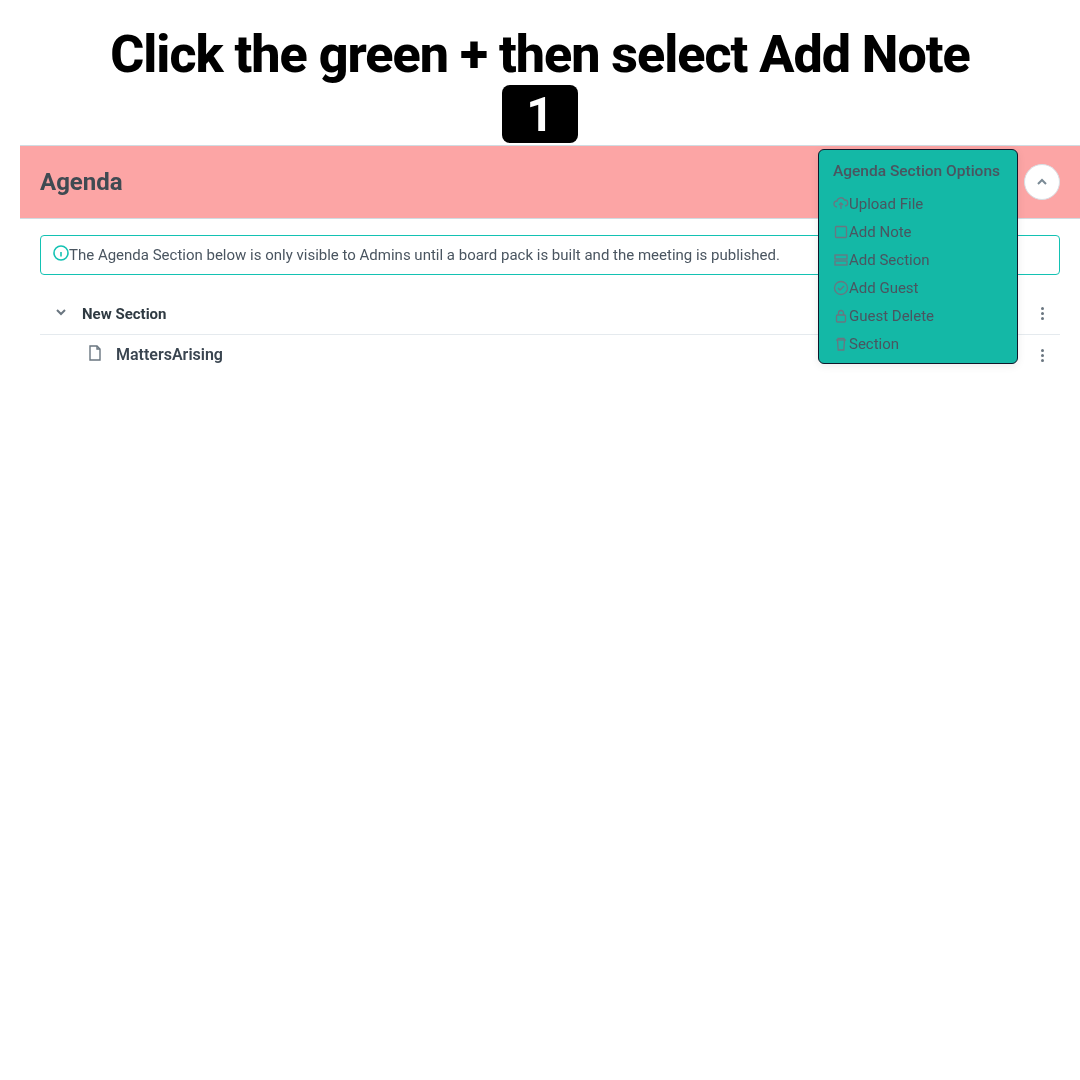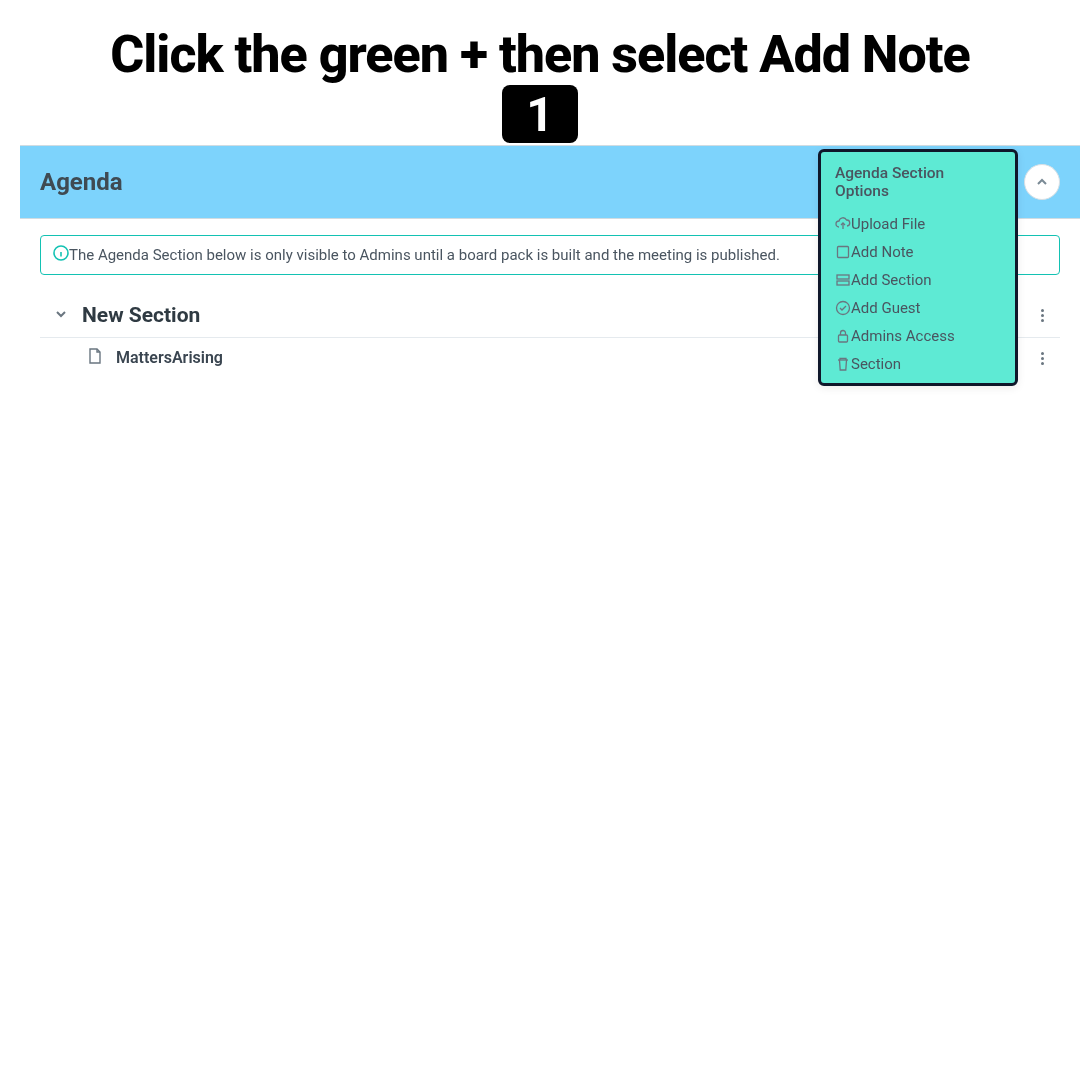--- a/index.html
+++ b/index.html
@@ -41,21 +41,21 @@
       justify-content: center;
     }
     .app-window {
       position: absolute;
       left: 20px;
       top: 145px;
       right: 0;
       background: #ffffff;
     }
     .agenda-header-bar {
-      background: #7dd3fc;
+      background: #fca5a5;
       border-top: 1px solid #d0dce2;
       border-bottom: 1px solid #d0dce2;
       padding: 18px 20px;
       position: relative;
       display: flex;
       align-items: center;
       justify-content: space-between;
     }
     .agenda-title {
       font-size: 24px;
@@ -115,21 +115,21 @@
       padding: 10px 8px;
       border-bottom: 1px solid #e5eaee;
       position: relative;
     }
     .section-chevron {
       color: #6a7680;
       margin-right: 14px;
       margin-left: 6px;
     }
     .section-title {
-      font-size: 21px;
+      font-size: 15px;
       font-weight: 700;
       color: #2f3a42;
       flex: 1;
     }
     .kebab-button {
       color: #6a7680;
       padding: 4px 8px;
       cursor: pointer;
       font-size: 18px;
       display: flex;
@@ -157,22 +157,22 @@
       font-size: 16px;
       font-weight: 600;
       color: #3a4550;
       flex: 1;
     }
     .dropdown-menu {
       position: absolute;
       left: 818px;
       top: 149px;
       width: 200px;
-      background: #5eead4;
-      border: 3px solid #0f172a;
+      background: #14b8a6;
+      border: 1px solid #0f172a;
       border-radius: 6px;
       box-shadow: 0 2px 8px rgba(0,0,0,0.08);
       z-index: 100;
     }
     .dropdown-title {
       padding: 12px 14px 10px;
       font-size: 15.5px;
       color: #4a5560;
       font-weight: 500;
     }
@@ -309,21 +309,21 @@
     <span>Add Guest</span>
   </div>
 
   <div class="dropdown-item">
     <span class="dropdown-icon">
       <svg width="16" height="16" viewBox="0 0 16 16" fill="none" stroke="#6a7680" stroke-width="1.3">
           <rect x="3.5" y="7" width="9" height="7" rx="1"></rect>
           <path d="M5.5 7 v-2 a2.5 2.5 0 0 1 5 0 v2"></path>
         </svg>
     </span>
-    <span>Admins Access</span>
+    <span>Guest Delete</span>
   </div>
 
   <div class="dropdown-item">
     <span class="dropdown-icon">
       <svg width="16" height="16" viewBox="0 0 16 16" fill="none" stroke="#6a7680" stroke-width="1.3">
           <path d="M3 4 h10"></path>
           <path d="M5 4 v-1.5 h6 v1.5"></path>
           <path d="M4.5 4 l0.7 10 h5.6 l0.7-10"></path>
         </svg>
     </span>

